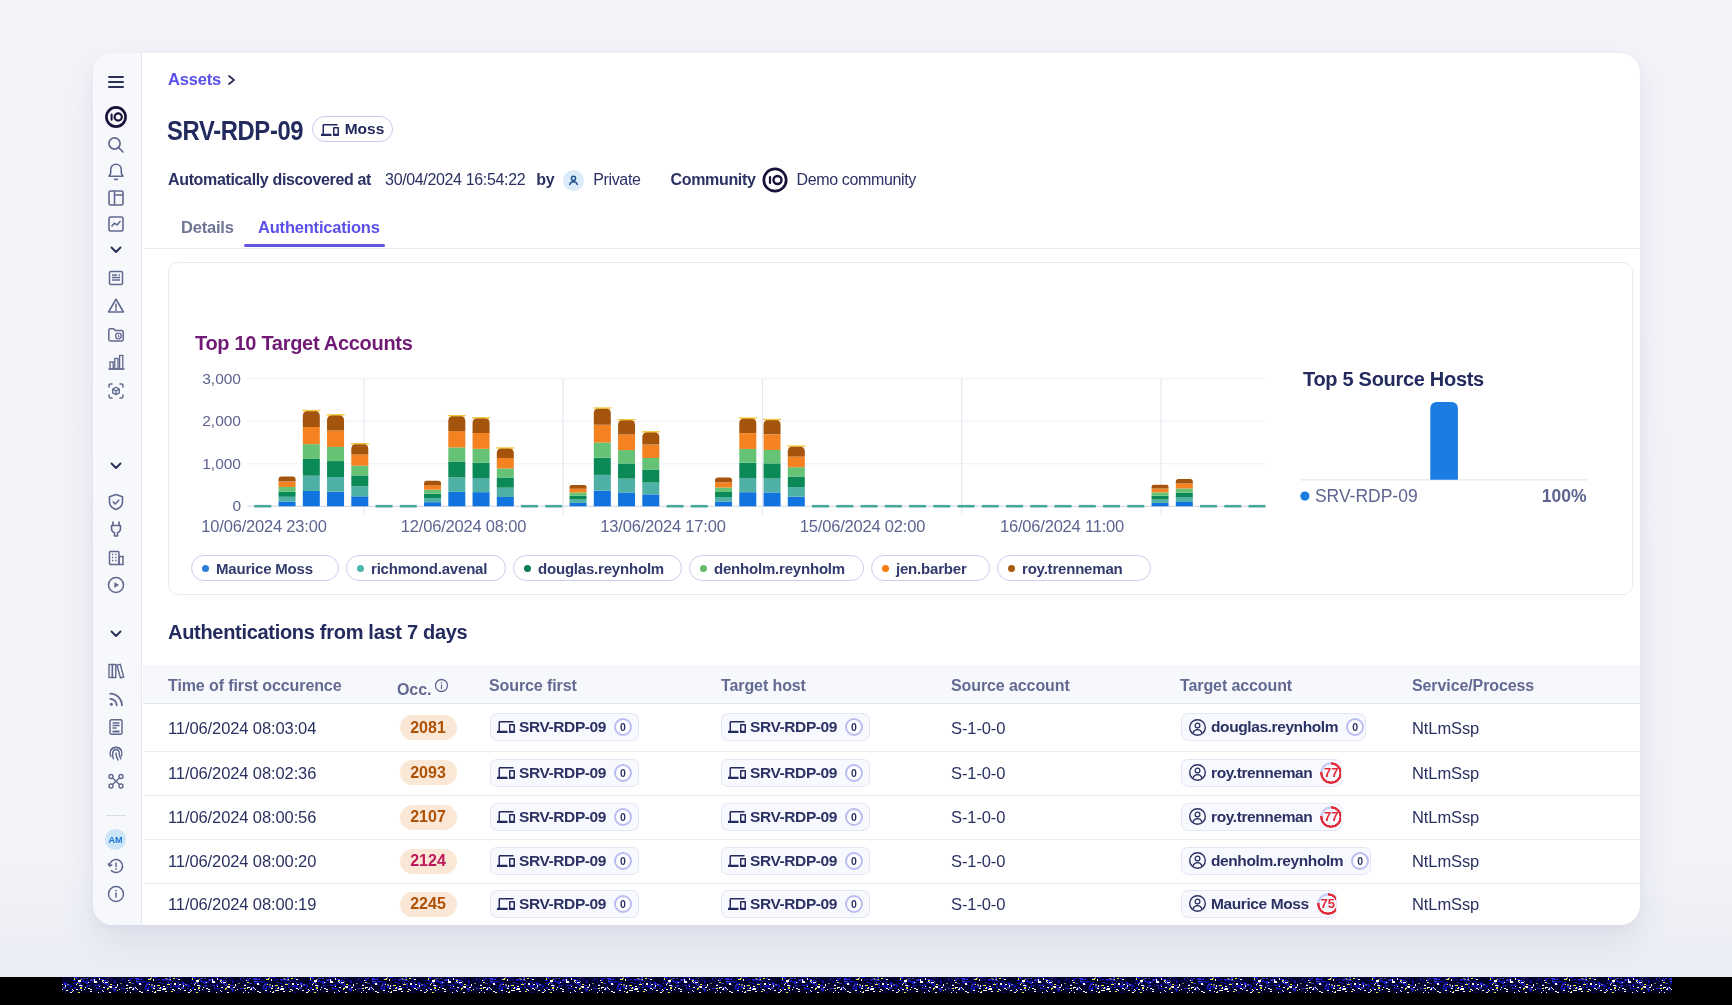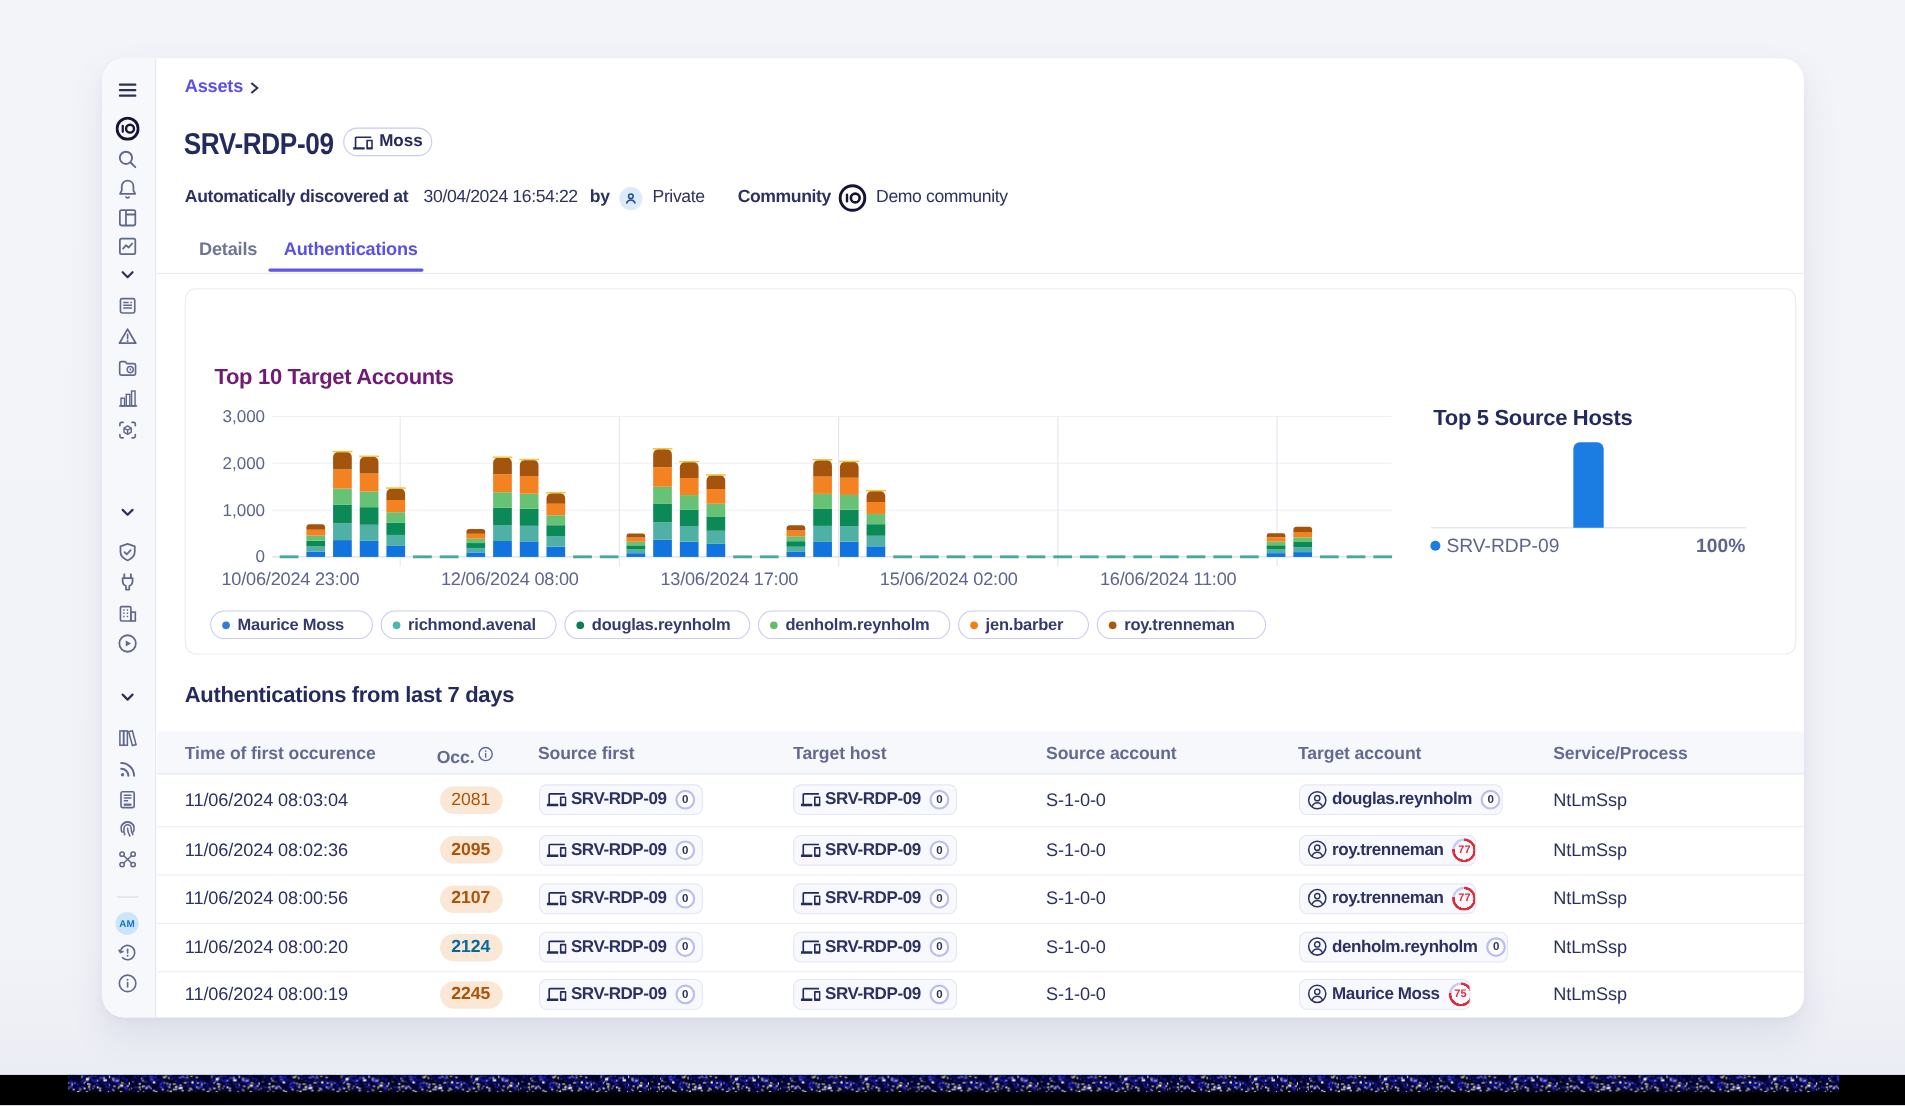--- a/index.html
+++ b/index.html
@@ -4,21 +4,21 @@
 html,body{width:1732px;height:1005px;overflow:hidden}
 body{background:linear-gradient(180deg,#f3f4f9 0%,#f2f3f8 86%,#ebedf4 97%);font-family:"Liberation Sans",sans-serif;position:relative}
 .abs{position:absolute}
 .card{position:absolute;left:93px;top:53px;width:1547px;height:872px;background:#fff;border-radius:20px;box-shadow:0 16px 32px rgba(95,100,145,.12),0 3px 8px rgba(95,100,145,.05);overflow:hidden}
 .side{position:absolute;left:0;top:0;width:49px;height:100%;background:#f7f8fb;border-right:1px solid #e5e7ef}
 .bold{font-weight:700}
 .chip{position:absolute;height:28px;background:#f8f9fe;border:1px solid #e3e6f5;border-radius:7px;display:flex;align-items:center;padding:0 6px;gap:4px;overflow:hidden}
 .chip .nm{font-size:15.5px;font-weight:700;color:#2b3163;white-space:nowrap;letter-spacing:-.4px}
 .chip svg{flex:0 0 auto}
 .ring0{width:18px;height:18px;border-radius:50%;border:2px solid #b9bdf0;display:flex;align-items:center;justify-content:center;font-size:10.5px;font-weight:700;color:#2b3163;background:#fff;flex:0 0 auto}
-.ringr{width:22px;height:22px;border-radius:50%;display:flex;align-items:center;justify-content:center;font-size:10px;font-weight:700;color:#e02c3a;flex:0 0 auto;position:relative}
+.ringr{width:22px;height:22px;border-radius:50%;display:flex;align-items:center;justify-content:center;font-size:13px;font-weight:700;color:#e02c3a;flex:0 0 auto;position:relative}
 .ringr i{position:absolute;inset:0;border-radius:50%;background:conic-gradient(#e02c3a 0 77%, #c9cdf4 77% 100%);-webkit-mask:radial-gradient(farthest-side,transparent calc(100% - 2.6px),#000 calc(100% - 2.4px))}
 .legchip{height:26px;border:1px solid #c9cdee;border-radius:13px;display:flex;align-items:center;padding:0 12px 0 10px;gap:7px;background:#fff}
 .legchip b{font-size:15px;color:#323a6e;letter-spacing:-.2px}
 .dot{width:7px;height:7px;border-radius:50%;flex:0 0 auto}
 .hc{position:absolute;font-size:16px;font-weight:700;color:#636a92;letter-spacing:-.1px}
 .cell{position:absolute;font-size:16.5px;color:#2a3160;letter-spacing:-.1px}
 </style></head><body>
 <div class="card">
     <div class="side"></div>
     <svg class="abs" style="left:12px;top:18px" width="22" height="22" viewBox="0 0 22 22" fill="none">
@@ -367,21 +367,21 @@
       <path d="M7.5 7v3.4" stroke="#636a92" stroke-width="1.3" stroke-linecap="round"></path>
       <circle cx="7.5" cy="4.8" r=".8" fill="#636a92"></circle>
     </svg>
     <div class="hc" style="left:396px;top:624px">Source first</div>
     <div class="hc" style="left:628px;top:624px">Target host</div>
     <div class="hc" style="left:858px;top:624px">Source account</div>
     <div class="hc" style="left:1087px;top:624px">Target account</div>
     <div class="hc" style="left:1319px;top:624px">Service/Process</div>
     <div class="abs" style="left:50px;top:697.5px;width:1497px;height:1px;background:#ecedf5"></div>
     <div class="cell" style="left:75px;top:665.5px">11/06/2024 08:03:04</div>
-    <div class="abs" style="left:306.5px;top:662.0px;width:57px;height:25px;border-radius:12.5px;background:#fbe7d5;display:flex;align-items:center;justify-content:center;font-size:16px;font-weight:400;color:#ad5206">2081</div>
+    <div class="abs" style="left:306.5px;top:662.0px;width:57px;height:25px;border-radius:12.5px;background:#fbe7d5;display:flex;align-items:center;justify-content:center;font-size:16px;font-weight:700;color:#ad5206">2081</div>
     <div class="chip" style="left:397px;top:660.3px;width:149px">
       <svg width="18" height="18" viewBox="0 0 24 24" fill="#232a5e">
         <path d="M4 6h18V4H4c-1.1 0-2 .9-2 2v11H0v3h14v-3H4V6zm19 2h-6c-.55 0-1 .45-1 1v10c0 .55.45 1 1 1h6c.55 0 1-.45 1-1V9c0-.55-.45-1-1-1zm-1 9h-4v-7h4v7z"></path>
       </svg>
       <span class="nm">SRV-RDP-09</span>
       <span style="flex:1"></span>
       <span class="ring0">0</span>
     </div>
     <div class="chip" style="left:628px;top:660.3px;width:149px">
       <svg width="18" height="18" viewBox="0 0 24 24" fill="#232a5e">
@@ -398,21 +398,21 @@
         <circle cx="9.5" cy="7.6" r="2.4" stroke="#2b3163" stroke-width="1.3"></circle>
         <path d="M4.9 14.9c.9-2.1 2.6-3.2 4.6-3.2s3.7 1.1 4.6 3.2" stroke="#2b3163" stroke-width="1.3" stroke-linecap="round"></path>
       </svg>
       <span class="nm">douglas.reynholm</span>
       <span style="flex:1"></span>
       <span class="ring0">0</span>
     </div>
     <div class="cell" style="left:1319px;top:665.5px">NtLmSsp</div>
     <div class="abs" style="left:50px;top:742.0px;width:1497px;height:1px;background:#ecedf5"></div>
     <div class="cell" style="left:75px;top:710.75px">11/06/2024 08:02:36</div>
-    <div class="abs" style="left:306.5px;top:707.25px;width:57px;height:25px;border-radius:12.5px;background:#fbe7d5;display:flex;align-items:center;justify-content:center;font-size:16px;font-weight:700;color:#ad5206">2095</div>
+    <div class="abs" style="left:306.5px;top:707.25px;width:57px;height:25px;border-radius:12.5px;background:#fbe7d5;display:flex;align-items:center;justify-content:center;font-size:16px;font-weight:700;color:#ad5206">2093</div>
     <div class="chip" style="left:397px;top:705.55px;width:149px">
       <svg width="18" height="18" viewBox="0 0 24 24" fill="#232a5e">
         <path d="M4 6h18V4H4c-1.1 0-2 .9-2 2v11H0v3h14v-3H4V6zm19 2h-6c-.55 0-1 .45-1 1v10c0 .55.45 1 1 1h6c.55 0 1-.45 1-1V9c0-.55-.45-1-1-1zm-1 9h-4v-7h4v7z"></path>
       </svg>
       <span class="nm">SRV-RDP-09</span>
       <span style="flex:1"></span>
       <span class="ring0">0</span>
     </div>
     <div class="chip" style="left:628px;top:705.55px;width:149px">
       <svg width="18" height="18" viewBox="0 0 24 24" fill="#232a5e">
@@ -460,21 +460,21 @@
         <circle cx="9.5" cy="7.6" r="2.4" stroke="#2b3163" stroke-width="1.3"></circle>
         <path d="M4.9 14.9c.9-2.1 2.6-3.2 4.6-3.2s3.7 1.1 4.6 3.2" stroke="#2b3163" stroke-width="1.3" stroke-linecap="round"></path>
       </svg>
       <span class="nm">roy.trenneman</span>
       <span style="flex:1"></span>
       <span class="ringr"><i></i>77</span>
     </div>
     <div class="cell" style="left:1319px;top:755.0px">NtLmSsp</div>
     <div class="abs" style="left:50px;top:830px;width:1497px;height:1px;background:#ecedf5"></div>
     <div class="cell" style="left:75px;top:799.0px">11/06/2024 08:00:20</div>
-    <div class="abs" style="left:306.5px;top:795.5px;width:57px;height:25px;border-radius:12.5px;background:#fbe7d5;display:flex;align-items:center;justify-content:center;font-size:16px;font-weight:700;color:#0369a1">2124</div>
+    <div class="abs" style="left:306.5px;top:795.5px;width:57px;height:25px;border-radius:12.5px;background:#fbe7d5;display:flex;align-items:center;justify-content:center;font-size:16px;font-weight:700;color:#be185d">2124</div>
     <div class="chip" style="left:397px;top:793.8px;width:149px">
       <svg width="18" height="18" viewBox="0 0 24 24" fill="#232a5e">
         <path d="M4 6h18V4H4c-1.1 0-2 .9-2 2v11H0v3h14v-3H4V6zm19 2h-6c-.55 0-1 .45-1 1v10c0 .55.45 1 1 1h6c.55 0 1-.45 1-1V9c0-.55-.45-1-1-1zm-1 9h-4v-7h4v7z"></path>
       </svg>
       <span class="nm">SRV-RDP-09</span>
       <span style="flex:1"></span>
       <span class="ring0">0</span>
     </div>
     <div class="chip" style="left:628px;top:793.8px;width:149px">
       <svg width="18" height="18" viewBox="0 0 24 24" fill="#232a5e">

